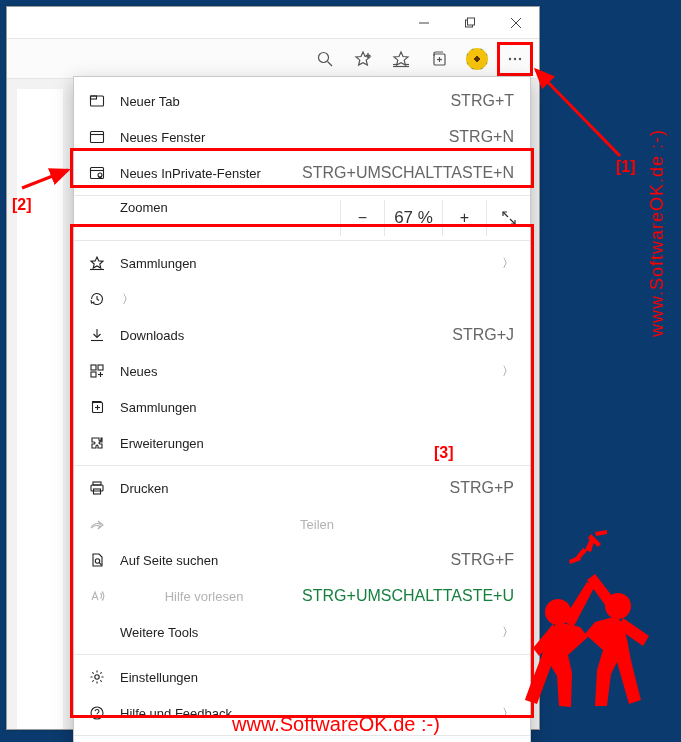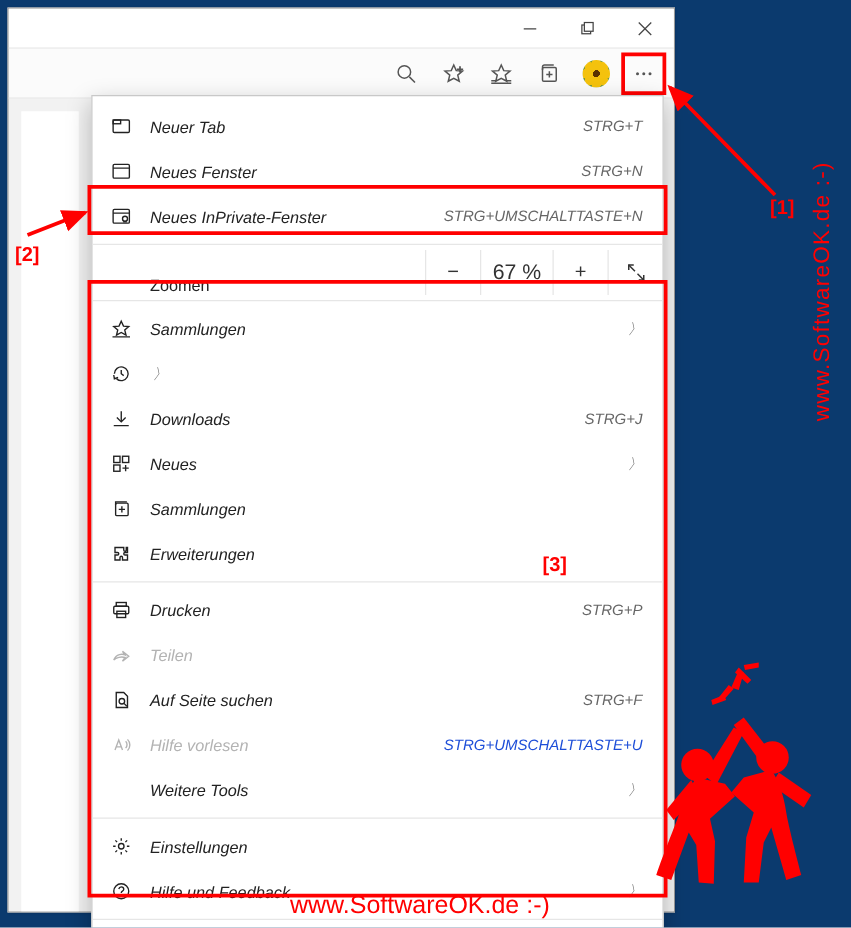--- a/index.html
+++ b/index.html
@@ -95,37 +95,36 @@
     color: #222;
     padding: 6px 0;
   }
   .menu .row {
     display: flex;
     align-items: center;
     height: 36px;
     padding: 0 16px 0 14px;
     gap: 14px;
     position: relative;
-    font-style: italic;
-  }
-  .menu .row.disabled { color: #b3b3b3; }
+  }
+  .menu .row.disabled { color: #b3b3b3; text-align: center; }
   .menu .row .icon {
     width: 18px; height: 18px;
     display: flex; align-items: center; justify-content: center;
     color: inherit;
     flex: 0 0 18px;
   }
   .menu .row .label { flex: 1 1 auto; }
-  .menu .row .shortcut { color: #666; font-size: 12px; white-space: nowrap; }
-  .menu .row.disabled .shortcut { color: #1d4ed8; }
+  .menu .row .shortcut { color: #666; font-size: 16px; white-space: nowrap; }
+  .menu .row.disabled .shortcut { color: #15803d; }
   .menu .row .chev { width: 14px; text-align: right; color: #666; font-size: 12px; }
   .menu .sep { height: 1px; background: #e6e6e6; margin: 4px 0; }
   .zoom-row {
     display: flex;
-    align-items: flex-end;
+    align-items: flex-start;
     height: 36px;
     padding-left: 46px;
     color: #222;
   }
   .zoom-row .zlabel { flex: 1 1 auto; }
   .zoom-row .zcell {
     width: 44px; height: 36px;
     border-left: 1px solid #e6e6e6;
     display: flex; align-items: center; justify-content: center;
     font-size: 16px; color: #333;

